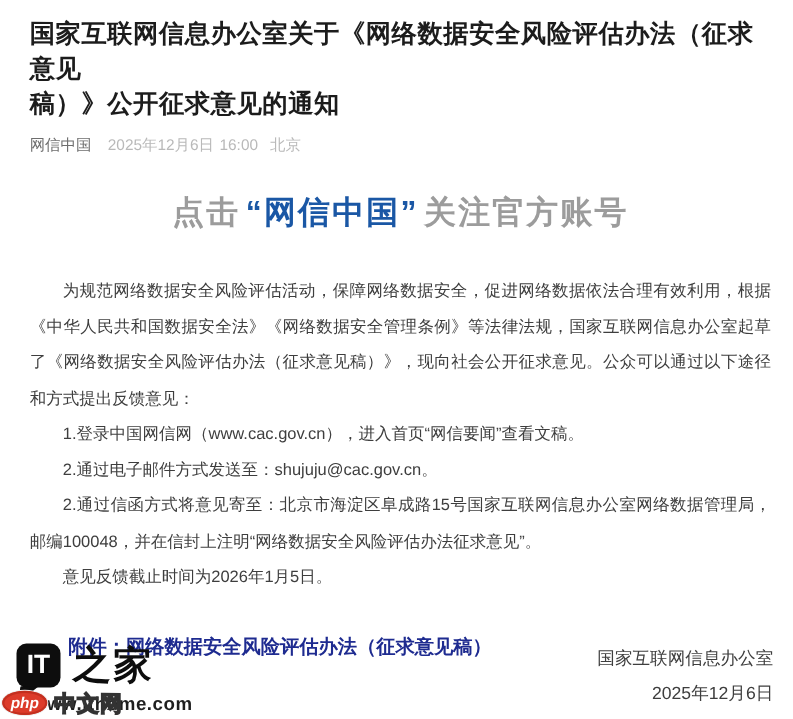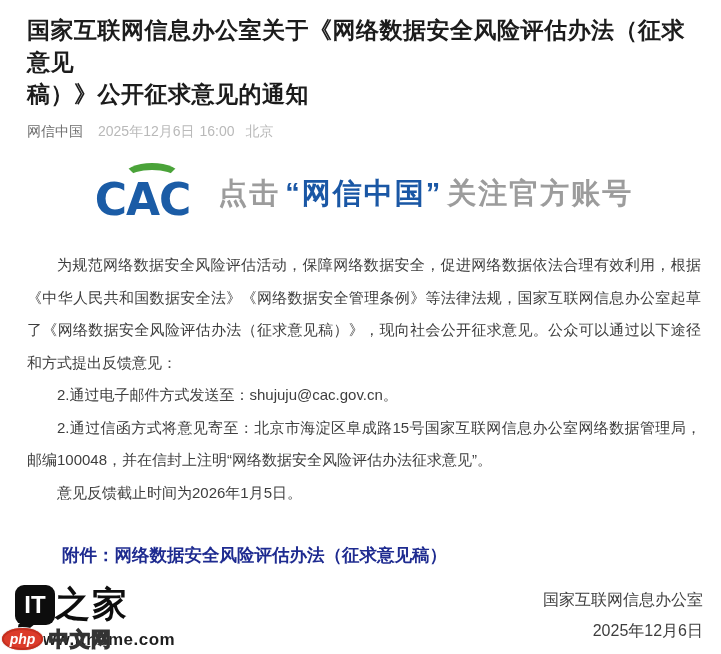--- a/index.html
+++ b/index.html
@@ -27,21 +27,21 @@
   .banner-text { font-size:29px; font-weight:700; color:#9c9c9c; letter-spacing:2px; white-space:nowrap; }
   .banner-text .blue { color:#1a57a5; margin:0 5px; }
 
   .body-text { margin-top:23px; font-size:15px; line-height:32.5px; color:#3e3e3e; text-align:justify; }
   .body-text p { margin:0; text-indent:2em; }
 
   .attachment { margin-top:34px; font-size:17.5px; font-weight:700; color:#1e2b90; text-indent:2em; cursor:pointer;font-family:Liberation Serif, serif; }
 
   .footer { position:absolute; right:18px; bottom:8px; text-align:right; font-size:16px; color:#3e3e3e; line-height:31px; }
 
-  .ithome-logo { position:absolute; left:15px; bottom:26px; display:flex; align-items:center; }
+  .ithome-logo { position:absolute; left:15px; bottom:26px; display:flex; align-items:center; gap:11px; }
   .it-box { position:relative; width:40px; height:40px; background:#0d0d0d; border-radius:9px; color:#fff;
             font-weight:800; font-size:24px; display:flex; align-items:center; justify-content:center; }
   .it-box::after { content:""; position:absolute; left:3px; bottom:-7px; width:0; height:0;
                    border:8px solid transparent; border-top-color:#0d0d0d; border-left-color:#0d0d0d;
                    border-bottom-width:0; transform:skewX(-12deg); }
   .zhijia { font-size:35px; font-weight:900; color:#0d0d0d; letter-spacing:2px; }
 
   .wm { position:absolute; left:2px; bottom:2px; width:220px; height:27px; }
   .wm-ghost { position:absolute; left:27px; top:5px; font-size:17px; font-weight:700; color:#1f1f1f; letter-spacing:.5px; }
   .php-oval { position:absolute; left:0; top:3px; width:41px; height:22px; background:#dc3b2a; border-radius:50%;
@@ -60,32 +60,29 @@
     <h1 class="title">
       <span>国家互联网信息办公室关于《网络数据安全风险评估办法（征求意见</span>
       <span>稿）》公开征求意见的通知</span>
     </h1>
 
     <div class="meta">
       <span class="src">网信中国</span><span class="dt">2025年12月6日</span><span class="tm">16:00</span><span class="loc">北京</span>
     </div>
 
     <div class="banner">
-      <div class="cac">
-        <div class="cac-arc"></div>
-        <div class="cac-text">CAC</div>
-      </div>
       <div class="banner-text">
         <span>点击</span><span class="blue">“网信中国”</span><span>关注官方账号</span>
       </div>
     </div>
 
     <div class="body-text">
 
     <p>为规范网络数据安全风险评估活动，保障网络数据安全，促进网络数据依法合理有效利用，根据《中华人民共和国数据安全法》《网络数据安全管理条例》等法律法规，国家互联网信息办公室起草了《网络数据安全风险评估办法（征求意见稿）》，现向社会公开征求意见。公众可以通过以下途径和方式提出反馈意见：</p>
+        <p>1.登录中国网信网（www.cac.gov.cn），进入首页“网信要闻”查看文稿。</p>
         <p>2.通过电子邮件方式发送至：shujuju@cac.gov.cn。</p>
         <p>2.通过信函方式将意见寄至：北京市海淀区阜成路15号国家互联网信息办公室网络数据管理局，邮编100048，并在信封上注明“网络数据安全风险评估办法征求意见”。</p>
         <p>意见反馈截止时间为2026年1月5日。</p>
       </div>
 
     <div class="attachment">附件：网络数据安全风险评估办法（征求意见稿）</div>
   </div>
 
   <div class="footer">
     <div>国家互联网信息办公室</div>

